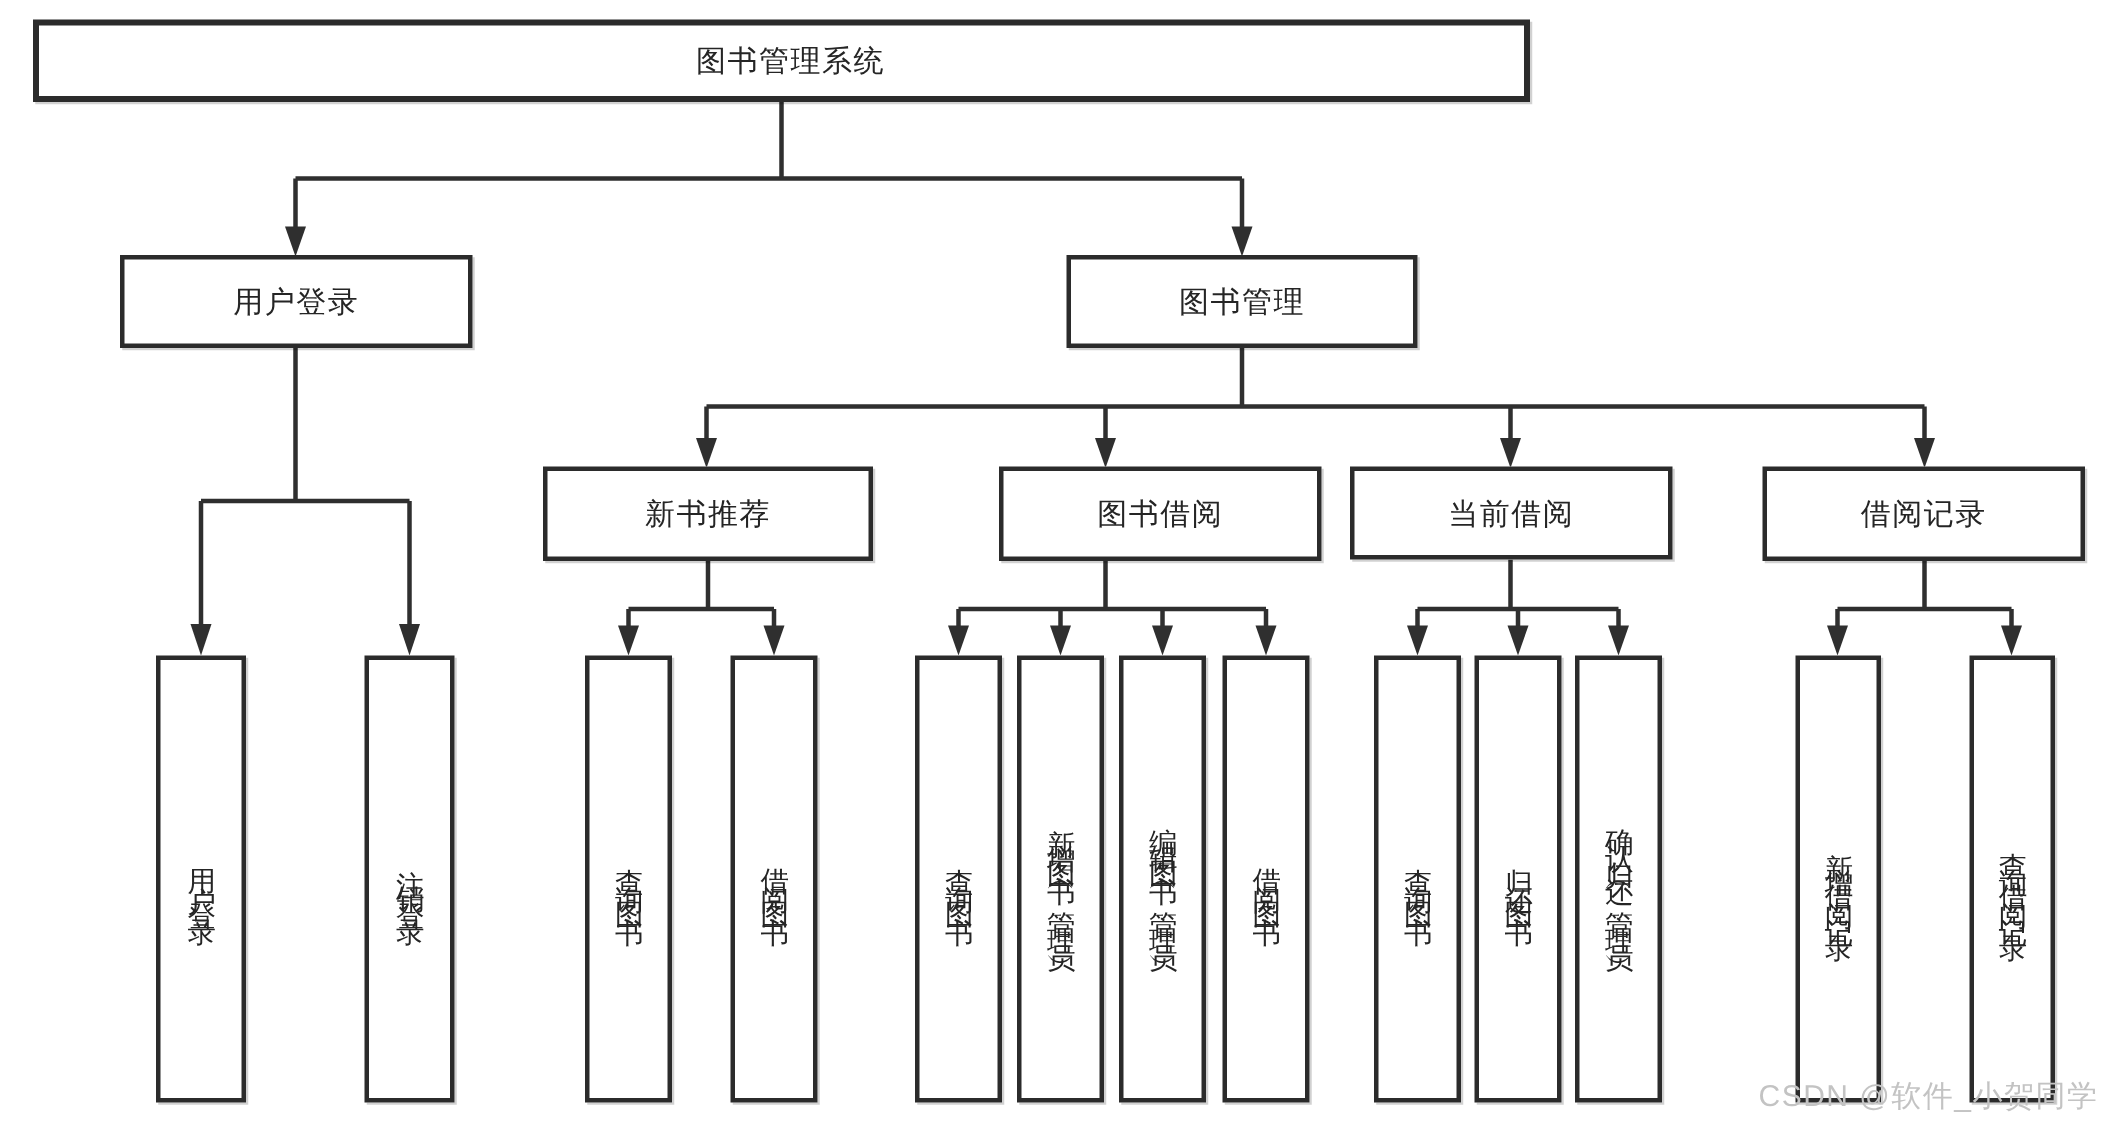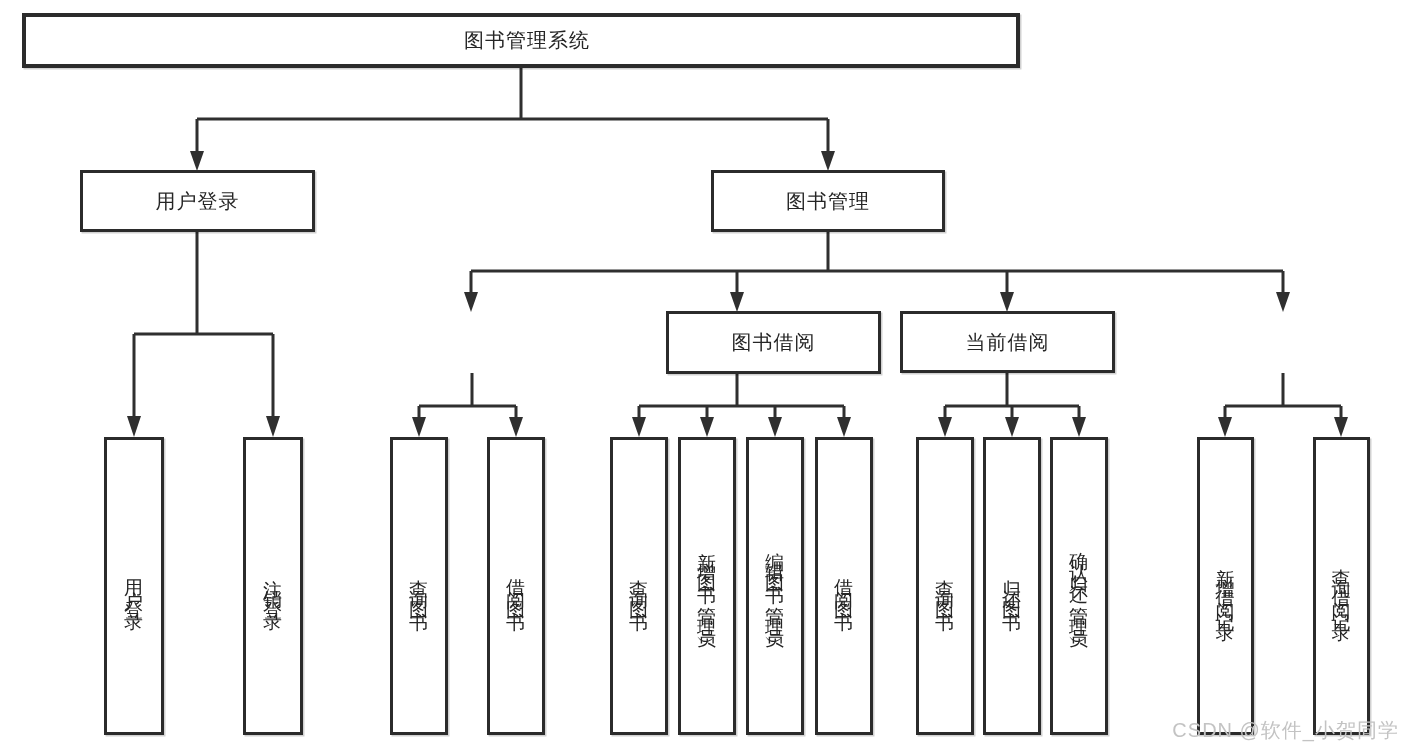--- a/index.html
+++ b/index.html
@@ -74,22 +74,24 @@
       <polygon points="1218,417 1232,417 1225,437"></polygon>
       <polygon points="1334,417 1348,417 1341,437"></polygon>
     </g>
   </svg>
 
   <div class="node root" style="left:22px;top:13px;width:998px;height:55px;padding-left:12px;">图书管理系统</div>
 
   <div class="node" style="left:80px;top:170px;width:235px;height:62px;">用户登录</div>
   <div class="node" style="left:711px;top:170px;width:234px;height:62px;">图书管理</div>
 
+  <div class="node" style="left:362px;top:311px;width:220px;height:63px;">新书推荐</div>
   <div class="node" style="left:630px;top:311px;width:215px;height:63px;margin-left:36px;">图书借阅</div>
   <div class="node" style="left:900px;top:311px;width:215px;height:62px;">当前借阅</div>
+  <div class="node" style="left:1175px;top:311px;width:215px;height:63px;">借阅记录</div>
 
   <div class="node vnode" style="left:104px;top:437px;width:60px;height:298px;">用户登录</div>
   <div class="node vnode" style="left:243px;top:437px;width:60px;height:298px;">注销登录</div>
 
   <div class="node vnode" style="left:390px;top:437px;width:58px;height:298px;">查询图书</div>
   <div class="node vnode" style="left:487px;top:437px;width:58px;height:298px;">借阅图书</div>
 
   <div class="node vnode" style="left:610px;top:437px;width:58px;height:298px;">查询图书</div>
   <div class="node vnode" style="left:678px;top:437px;width:58px;height:298px;">新增图书（管理员）</div>
   <div class="node vnode" style="left:746px;top:437px;width:58px;height:298px;">编辑图书（管理员）</div>

